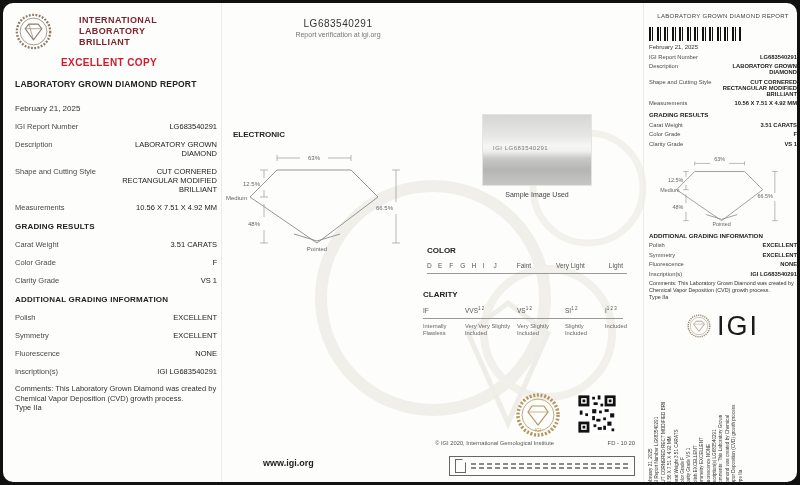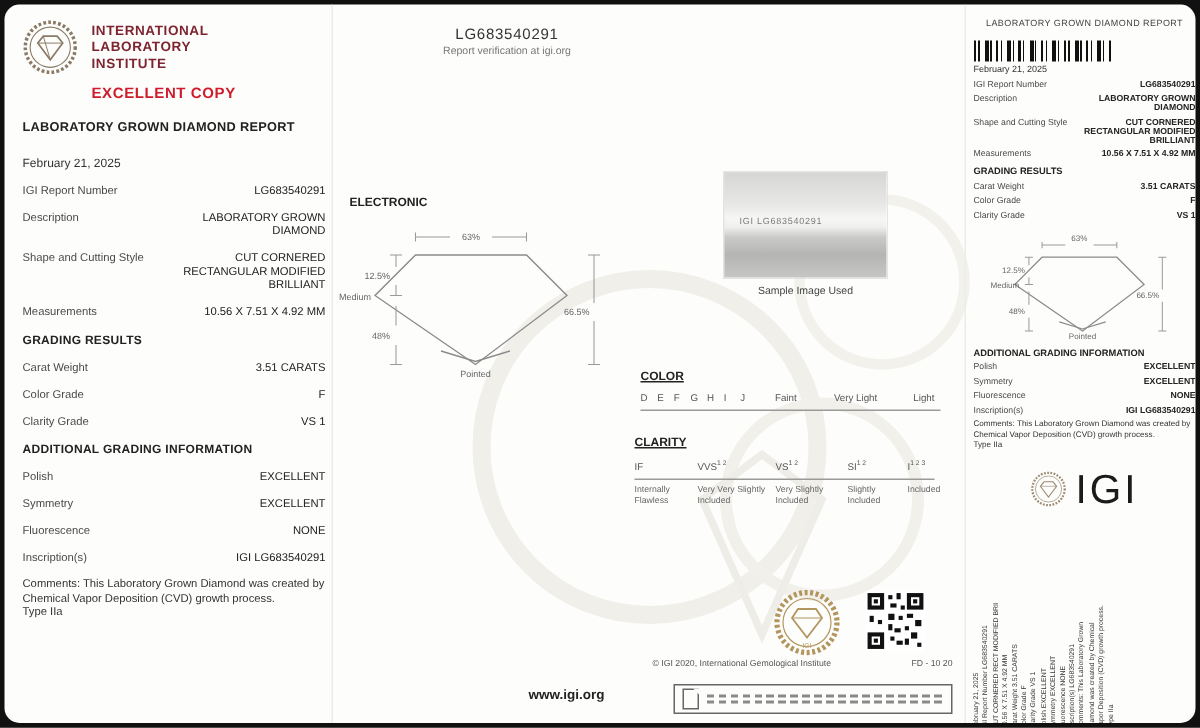--- a/index.html
+++ b/index.html
@@ -4,21 +4,21 @@
 <style>
   html,body{margin:0;padding:0;width:800px;height:485px;background:#111;font-family:"Liberation Sans",sans-serif;}
   .frame{position:absolute;inset:3px;background:#fdfdfb;border-radius:10px;overflow:hidden;}
   .decor{position:absolute;z-index:0;pointer-events:none;}
   
   .fold{position:absolute;top:0;bottom:0;width:1px;background:#ececea;z-index:0;}
 
   
   .left-col{position:absolute;left:12px;top:10px;width:202px;z-index:1;}
   .logo-row{display:flex;align-items:center;}
-  .inst-name{margin-left:9px;font-weight:bold;font-size:9px;line-height:11px;color:#7d2430;letter-spacing:.4px;}
+  .inst-name{margin-left:27px;font-weight:bold;font-size:9px;line-height:11px;color:#7d2430;letter-spacing:.4px;}
   .ecopy{margin-top:7px;margin-left:46px;font-weight:bold;font-size:10px;color:#cf1b2b;letter-spacing:.4px;}
   .rep-title{margin-top:11px;font-weight:bold;font-size:8.5px;color:#222;letter-spacing:.2px;}
   .date{margin-top:15px;font-size:8px;color:#333;}
   .frow{display:flex;justify-content:space-between;align-items:flex-start;margin-top:9px;font-size:7.5px;color:#333;}
   .frow .lab{white-space:nowrap;color:#4a4a4a;}
   .frow .val{text-align:right;max-width:118px;color:#222;}
   .sect{margin-top:10px;font-weight:bold;font-size:8px;color:#222;letter-spacing:.2px;}
   .comments{margin-top:8px;font-size:7.5px;line-height:9.5px;color:#333;}
   .typeline{font-size:7.5px;line-height:9.5px;color:#333;}
 
@@ -26,21 +26,21 @@
   .verify{position:absolute;left:235px;top:15px;width:200px;text-align:center;z-index:1;}
   .verify .num{font-size:10px;color:#333;letter-spacing:.5px;}
   .verify .note{margin-top:2px;font-size:7px;color:#777;}
   .prop-title{position:absolute;left:230px;top:127px;font-weight:bold;font-size:8px;color:#222;z-index:1;}
   .prop-svg{position:absolute;left:221px;top:137px;z-index:1;}
   .sample{position:absolute;left:480px;top:112px;width:108px;z-index:1;}
   .sample .img{width:108px;height:70px;background:linear-gradient(180deg,#d6d6d4 0%,#e7e7e5 30%,#f6f6f4 44%,#efefed 52%,#c9c9c7 62%,#b5b5b3 78%,#c6c6c4 100%);position:relative;box-shadow:0 0 0 1px #e4e4e2;}
   .sample .insc{position:absolute;left:10px;top:30px;font-size:6px;color:#7a7a78;letter-spacing:.5px;}
   .sample .cap{margin-top:6px;text-align:center;font-size:7px;color:#444;}
   .color-sec{position:absolute;left:424px;top:243px;width:200px;z-index:1;}
-  .scale-title{font-weight:bold;font-size:8px;color:#222;text-decoration:underline;}
+  .scale-title{font-weight:bold;font-size:8px;color:#222;}
   .cgrades{display:flex;margin-top:7px;font-size:6.5px;color:#555;}
   .cgrades span{display:block;}
   .cg-letter{width:13px;}
   .cg-faint{width:58px;padding-left:12px;box-sizing:border-box;}
   .cg-vlight{width:62px;}
   .cg-light{flex:1;text-align:right;padding-right:4px;}
   .scale-line{margin-top:4px;height:1px;background:#9a9a98;}
   .clarity-sec{position:absolute;left:420px;top:287px;width:200px;z-index:1;}
   .clar-grid{display:grid;grid-template-columns:42px 52px 48px 40px 1fr;margin-top:7px;font-size:6.5px;color:#555;}
   .clar-grid sup{font-size:4.5px;}
@@ -49,21 +49,21 @@
 
   
   .gold-seal{position:absolute;left:512px;top:389px;z-index:1;}
   .qr{position:absolute;left:574px;top:391px;z-index:1;}
   .copy-row{position:absolute;left:432px;top:437px;width:200px;display:flex;justify-content:space-between;font-size:5.8px;color:#555;z-index:1;}
   .disclaimer{position:absolute;left:446px;top:453px;width:186px;height:20px;border:1px solid #666;display:flex;align-items:center;padding:0 5px;box-sizing:border-box;z-index:1;}
   .doc-icon{width:9px;height:12px;border:1px solid #666;position:relative;flex:none;margin-right:5px;}
   .doc-icon:before{content:"";position:absolute;right:-1px;top:-1px;border-style:solid;border-width:0 4px 4px 0;border-color:transparent #fdfdfb transparent transparent;}
   .disc-lines{flex:1;}
   .disc-lines div{height:2px;margin:2px 0;background:repeating-linear-gradient(90deg,#8a8a8a 0 5px,transparent 5px 8px);}
-  .website{position:absolute;left:260px;top:455px;width:140px;text-align:right;font-weight:bold;font-size:9px;color:#222;z-index:1;}
+  .website{position:absolute;left:260px;top:455px;width:140px;text-align:left;font-weight:bold;font-size:9px;color:#222;z-index:1;}
 
   
   .right-panel{position:absolute;left:646px;top:10px;width:148px;z-index:1;}
   .rp-title{text-align:center;font-size:6px;color:#444;letter-spacing:.3px;}
   .barcode{margin-top:8px;width:92px;height:14px;background:
      repeating-linear-gradient(90deg,#111 0 1.5px,transparent 1.5px 3px,#111 3px 4px,transparent 4px 7.5px,#111 7.5px 10px,transparent 10px 11px,#111 11px 12px,transparent 12px 15px);}
   .rp-date{margin-top:3px;font-size:6px;color:#333;}
   .rp-row{display:flex;justify-content:space-between;align-items:flex-start;margin-top:3.5px;font-size:5.8px;color:#333;}
   .rp-row .lab{white-space:nowrap;color:#4a4a4a;}
   .rp-row .val{text-align:right;max-width:78px;font-weight:bold;color:#222;}
@@ -98,21 +98,21 @@
       <svg width="37" height="37" viewBox="0 0 40 40">
         <circle cx="20" cy="20" r="18" fill="none" stroke="#8a7a66" stroke-width="2.5" stroke-dasharray="2 1.6"></circle>
         <circle cx="20" cy="20" r="14.5" fill="none" stroke="#8a7a66" stroke-width="0.8"></circle>
         <polygon points="11,17 15,12 25,12 29,17 20,29" fill="none" stroke="#8a7a66" stroke-width="1.2"></polygon>
         <line x1="15" y1="12" x2="20" y2="29" stroke="#8a7a66" stroke-width="0.7"></line>
         <line x1="11" y1="17" x2="29" y2="17" stroke="#8a7a66" stroke-width="0.7"></line>
       </svg>
       <div class="inst-name">
         <div>INTERNATIONAL</div>
         <div>LABORATORY</div>
-        <div>INSTITUTE</div>
+        <div>BRILLIANT</div>
       </div>
     </div>
     <div class="ecopy">EXCELLENT COPY</div>
     <div class="rep-title">LABORATORY GROWN DIAMOND REPORT</div>
     <div class="date">February 21, 2025</div>
 
     <div class="frow">
       <span class="lab">IGI Report Number</span>
       <span class="val">LG683540291</span>
     </div>

